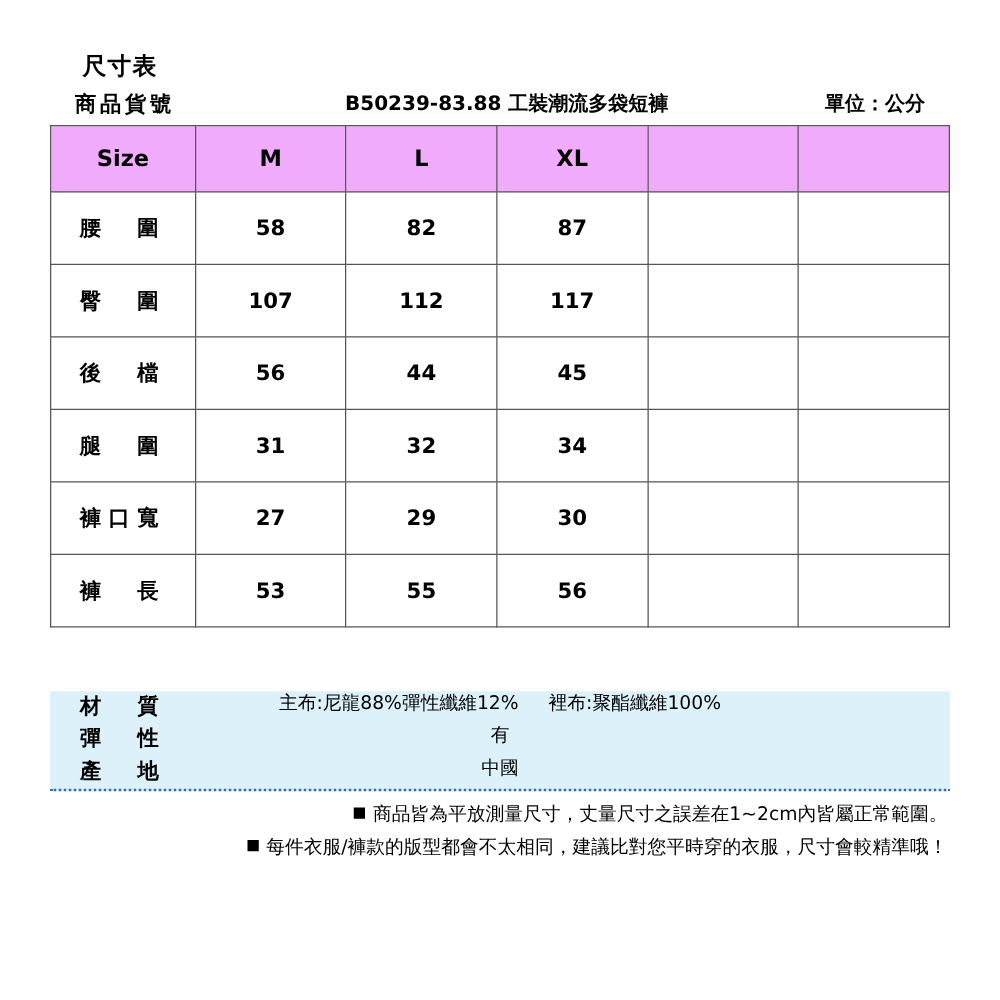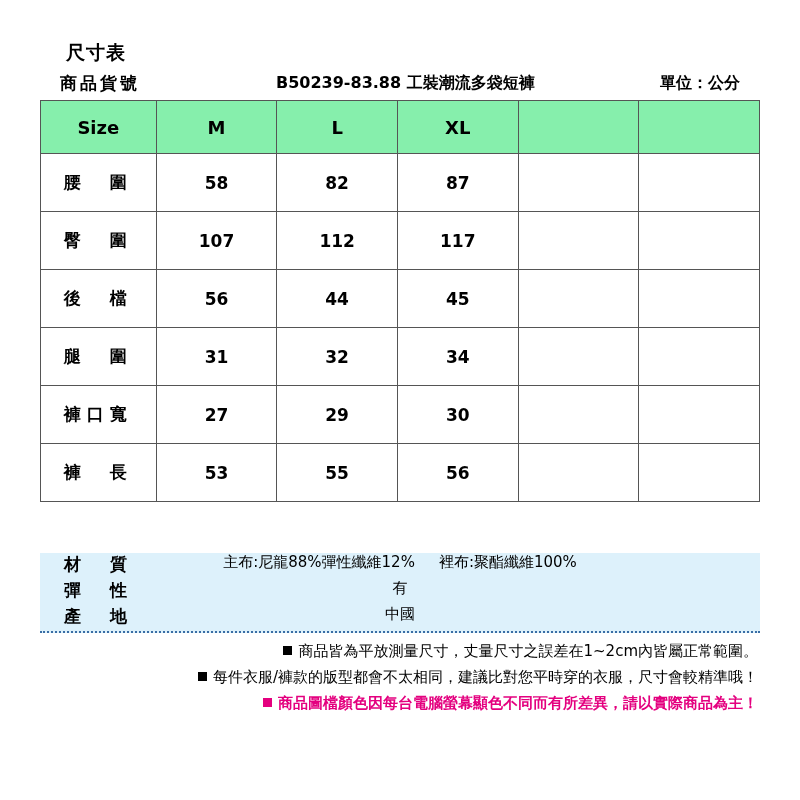--- a/index.html
+++ b/index.html
@@ -70,21 +70,21 @@
     border: 1px solid #555555;
     height: 57px;
     padding: 0;
     font-size: 17px;
     font-weight: bold;
     text-align: center;
     vertical-align: middle;
     background: #ffffff;
   }
   table.size-table thead th {
-    background: #86efac;
+    background: #f0abfc;
     height: 52px;
     font-size: 18px;
   }
   .col-label { width: 115px; }
   .col-val { width: 120px; }
   td.rowlabel {
     text-align: center;
     letter-spacing: 6px;
     padding-left: 6px;
     font-size: 17px;
@@ -253,16 +253,15 @@
     </div>
     <div class="mat-row">
       <span class="mat-key">產　地</span>
       <span class="mat-val">中國</span>
     </div>
   </div>
 
   <div class="notes">
     <div class="note"><span class="bullet"></span><span>商品皆為平放測量尺寸，丈量尺寸之誤差在1~2cm內皆屬正常範圍。</span></div>
     <div class="note"><span class="bullet"></span><span>每件衣服/褲款的版型都會不太相同，建議比對您平時穿的衣服，尺寸會較精準哦！</span></div>
-    <div class="note pink"><span class="bullet"></span><span>商品圖檔顏色因每台電腦螢幕顯色不同而有所差異，請以實際商品為主！</span></div>
   </div>
 
 </div>
 
 </body></html>

